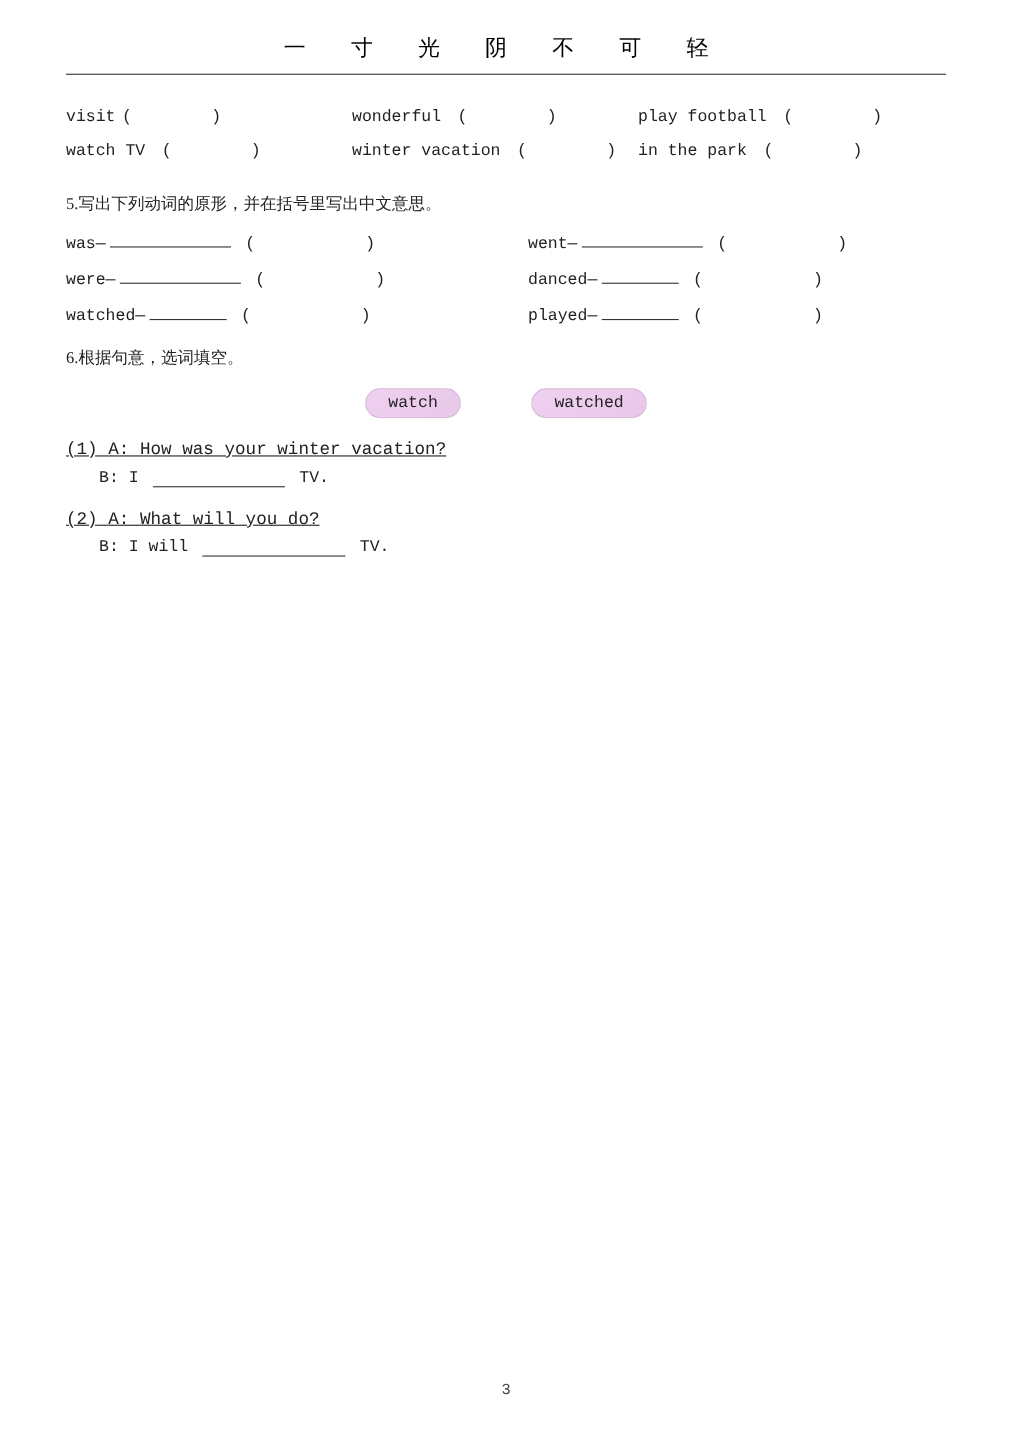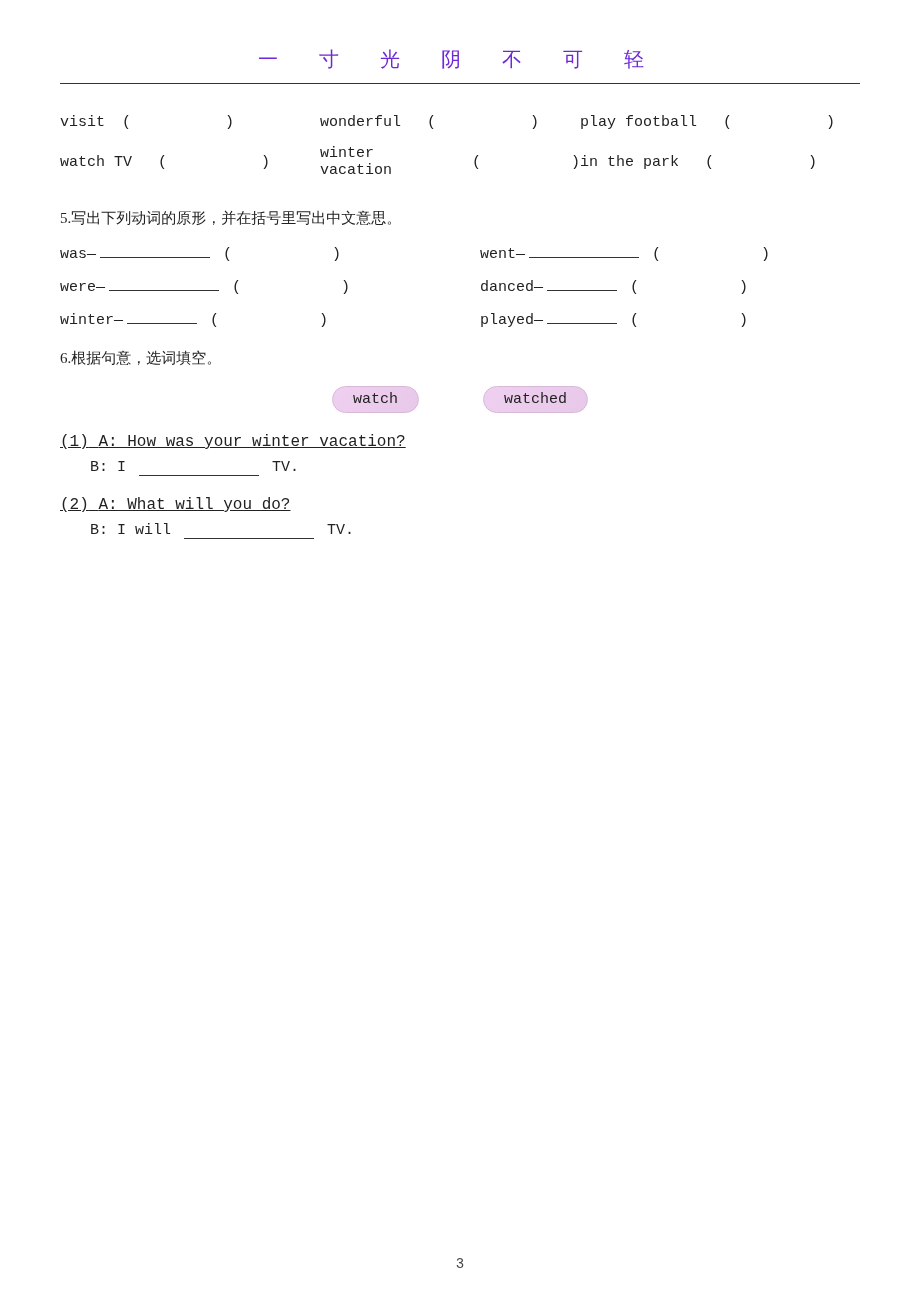--- a/index.html
+++ b/index.html
@@ -30,44 +30,42 @@
       text-align: center;
       border-bottom: 1px solid #333;
       padding-bottom: 10px;
       margin-bottom: 30px;
     }
 
     .header-title {
       font-size: 20px;
       letter-spacing: 18px;
       font-family: 'SimSun', 'STSong', serif;
-      color: #6d28d9;
+      color: #000000;
       font-weight: normal;
-      margin-top: 16px;
     }
 
     .vocab-section {
       margin-bottom: 30px;
       margin-top: 10px;
     }
 
     .vocab-row {
       display: flex;
       align-items: center;
       margin-bottom: 14px;
       gap: 0;
     }
 
     .vocab-item {
       display: flex;
       align-items: center;
       min-width: 260px;
       font-family: 'Courier New', Courier, monospace;
       font-size: 15px;
-      gap: 11px;
     }
 
     .vocab-item-wide {
       min-width: 300px;
       text-align: right;
     }
 
     .vocab-word {
       margin-right: 6px;
     }
@@ -271,21 +269,21 @@
           <span>danced—</span>
           <span class="blank-line blank-short"></span>
           <span>&nbsp;(</span>
           <span class="paren-inner">&nbsp;</span>
           <span>)</span>
         </div>
       </div>
 
       <div class="exercise-row">
         <div class="exercise-left">
-          <span>winter—</span>
+          <span>watched—</span>
           <span class="blank-line blank-short"></span>
           <span>&nbsp;(</span>
           <span class="paren-inner">&nbsp;</span>
           <span>)</span>
         </div>
         <div class="exercise-right">
           <span>played—</span>
           <span class="blank-line blank-short"></span>
           <span>&nbsp;(</span>
           <span class="paren-inner">&nbsp;</span>

